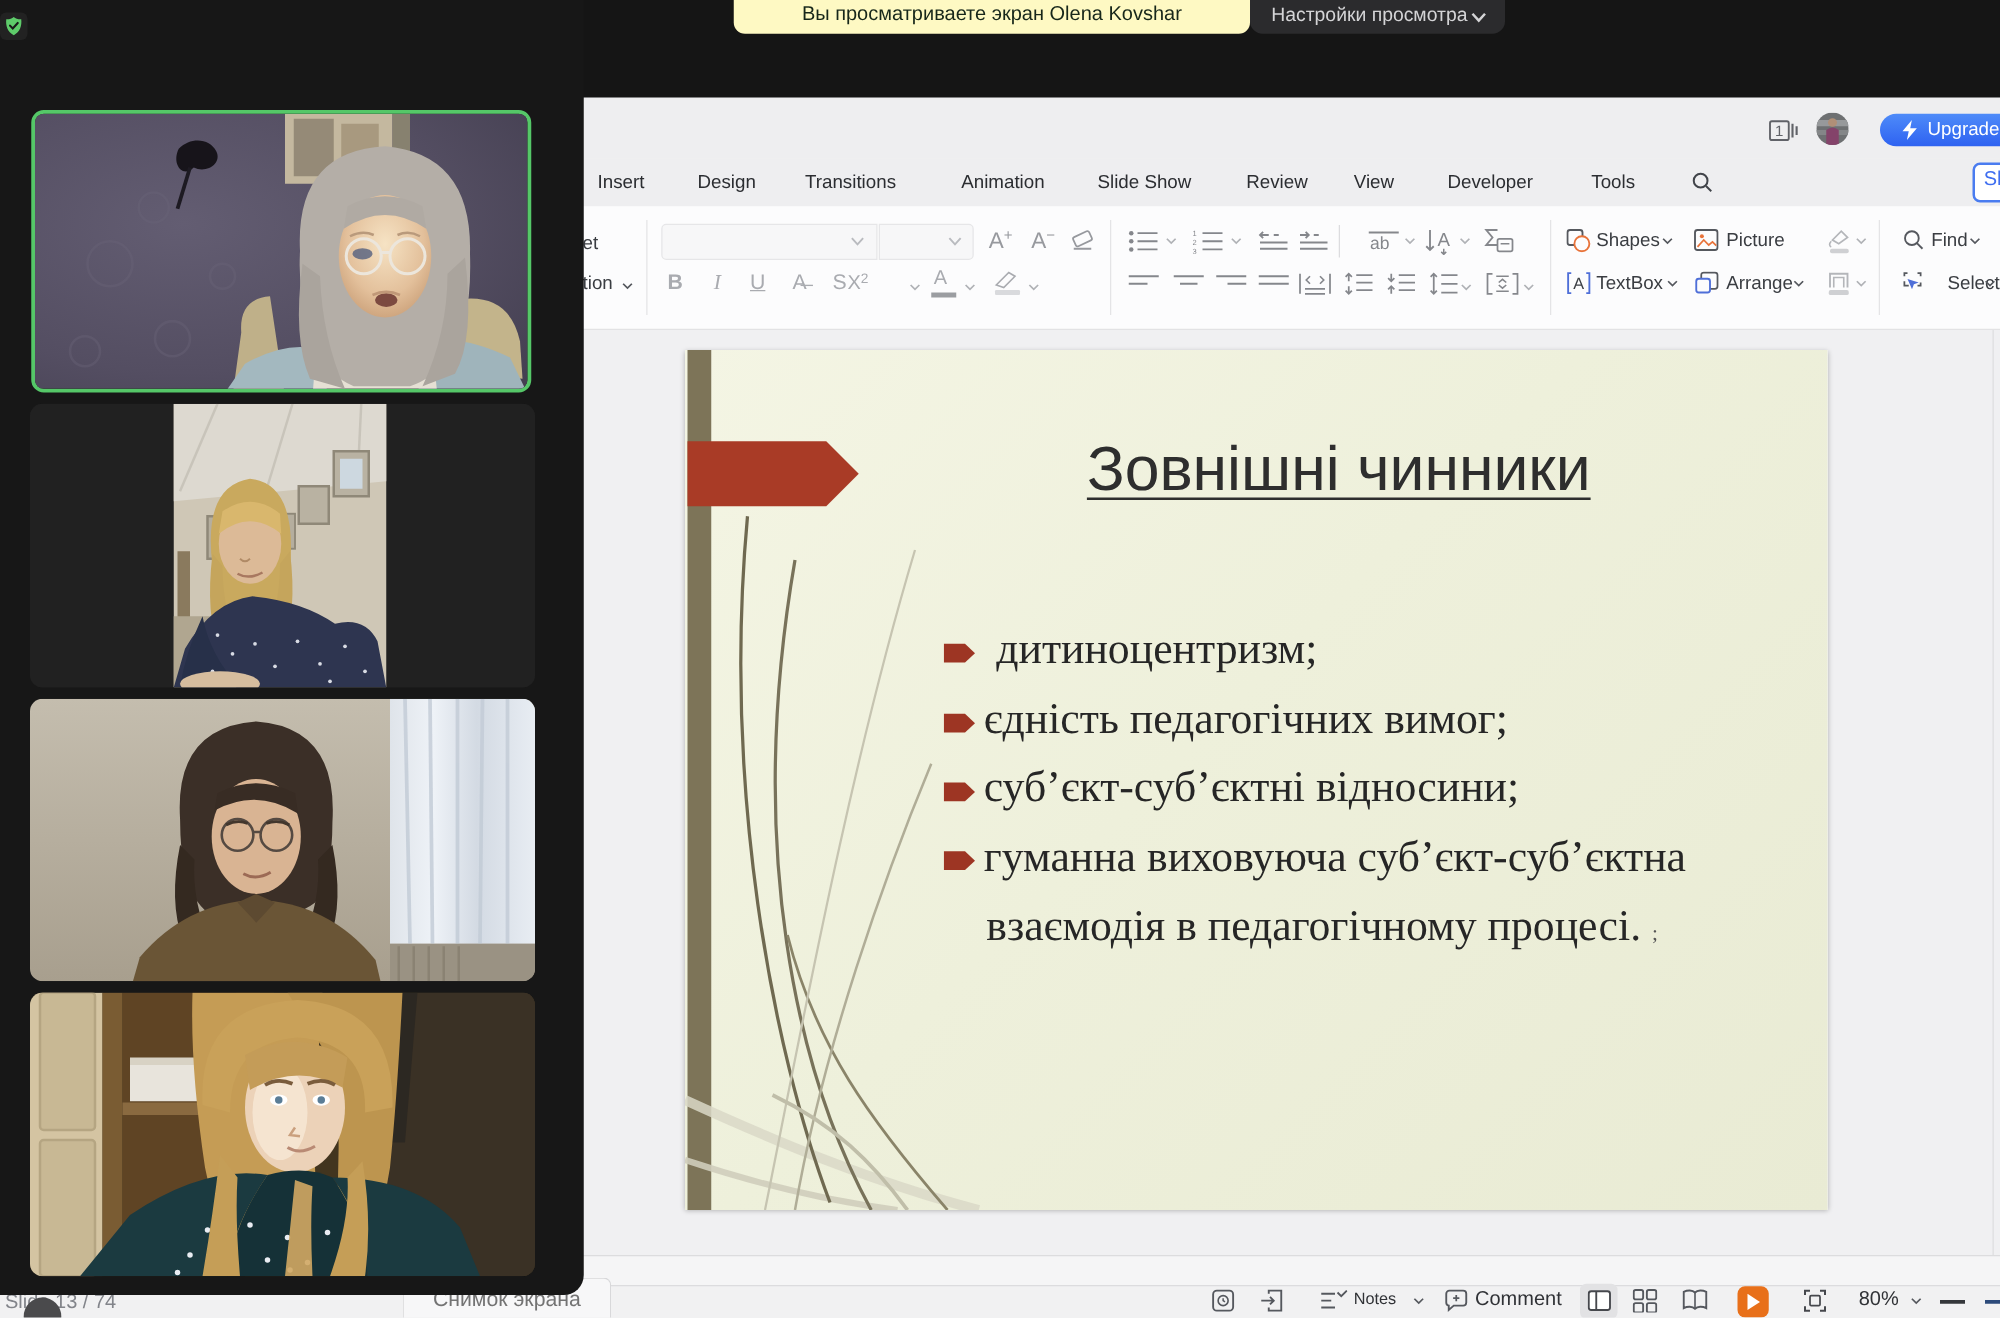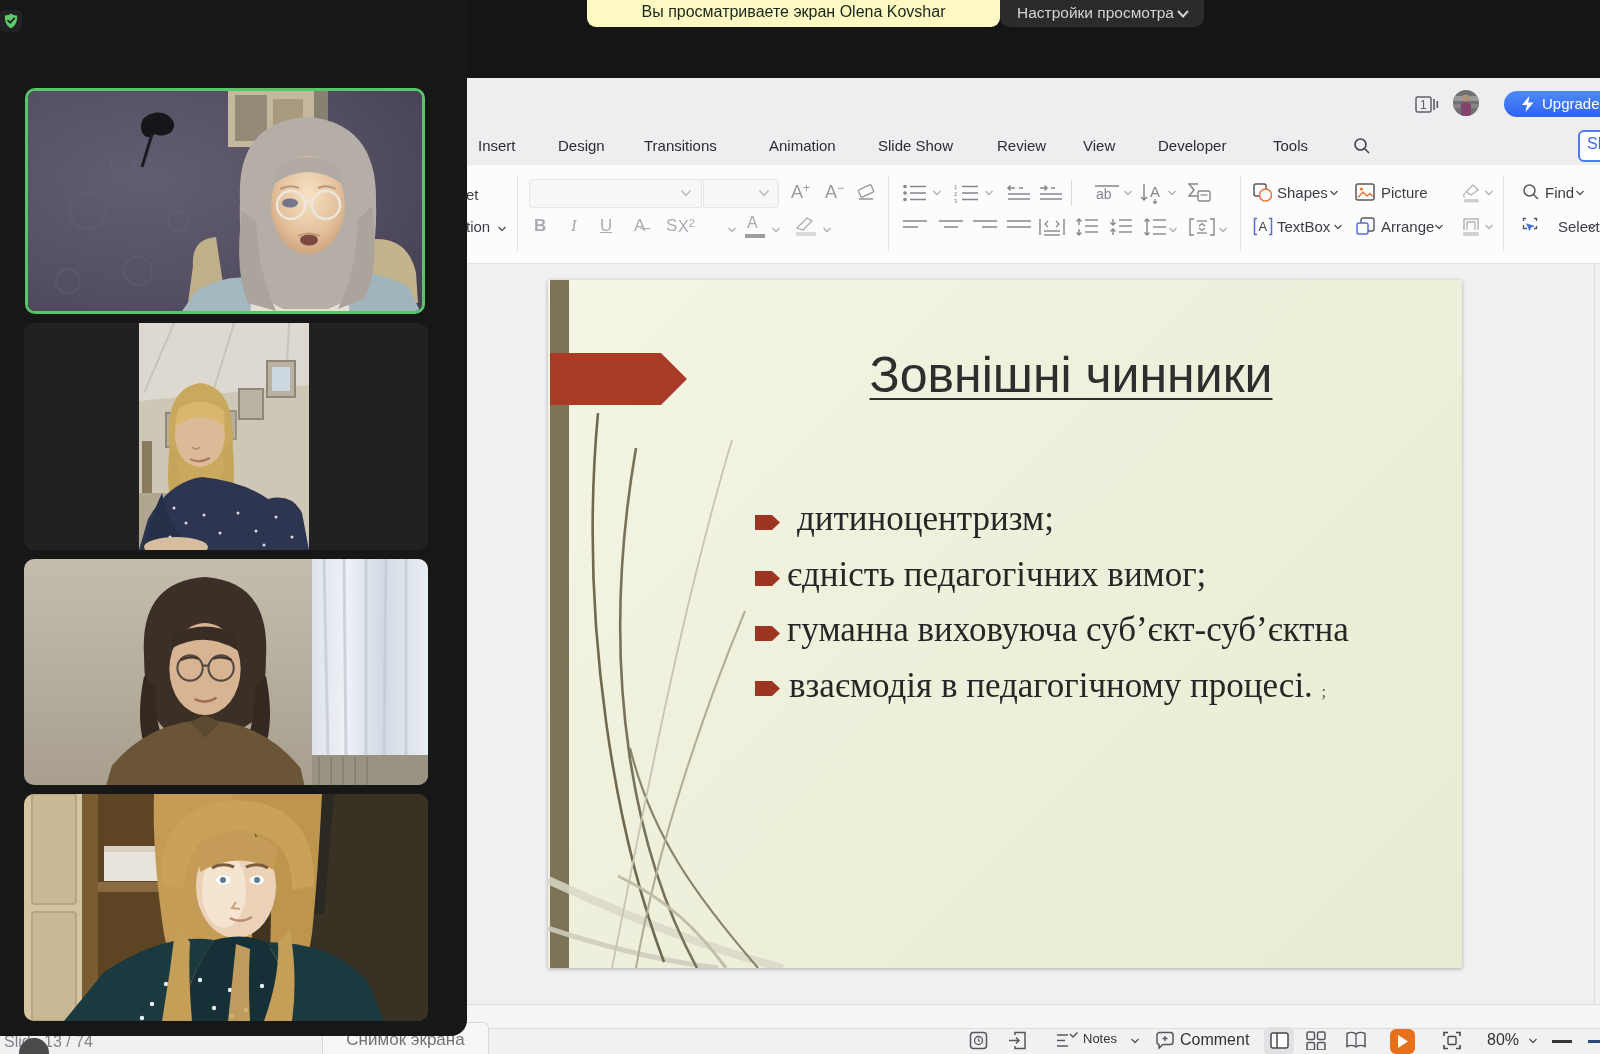--- a/index.html
+++ b/index.html
@@ -332,20 +332,21 @@
     </svg>
   <svg class="abs" style="left:207px;top:344px;" width="25" height="19" viewBox="0 0 25 19">
       <polygon points="0,2 17,2 25,9.5 17,17 0,17" fill="#9d3523"></polygon>
     </svg>
   <svg class="abs" style="left:207px;top:399px;" width="25" height="19" viewBox="0 0 25 19">
       <polygon points="0,2 17,2 25,9.5 17,17 0,17" fill="#9d3523"></polygon>
     </svg>
   <div class="abs" style="left:239px;top:211px;font-family:'Liberation Serif',serif;font-size:35px;line-height:55.5px;color:#262626;white-space:nowrap;">
     <div style="padding-left:10px;">дитиноцентризм;</div>
     <div>єдність педагогічних вимог;</div>
+    <div>суб’єкт-суб’єктні відносини;</div>
     <div>гуманна виховуюча суб’єкт-суб’єктна</div>
     <div style="padding-left:2px;">взаємодія в педагогічному процесі. <span style="font-size:17px;color:#555;">;</span></div>
   </div>
 </div>
 
 <div id="statusbar">
   <span class="abs" style="left:4px;top:1033px;font-size:16px;color:#82848a;">Slide 13 / 74</span>
 
   <div class="abs" style="left:322px;top:1022px;width:165px;height:32px;background:#f7f7f8;border:1px solid #d8d8da;border-bottom:none;border-radius:6px 6px 0 0;">
     <div style="position:absolute;left:0;top:7px;width:100%;text-align:center;font-size:17px;color:#737373;">Снимок экрана</div>

